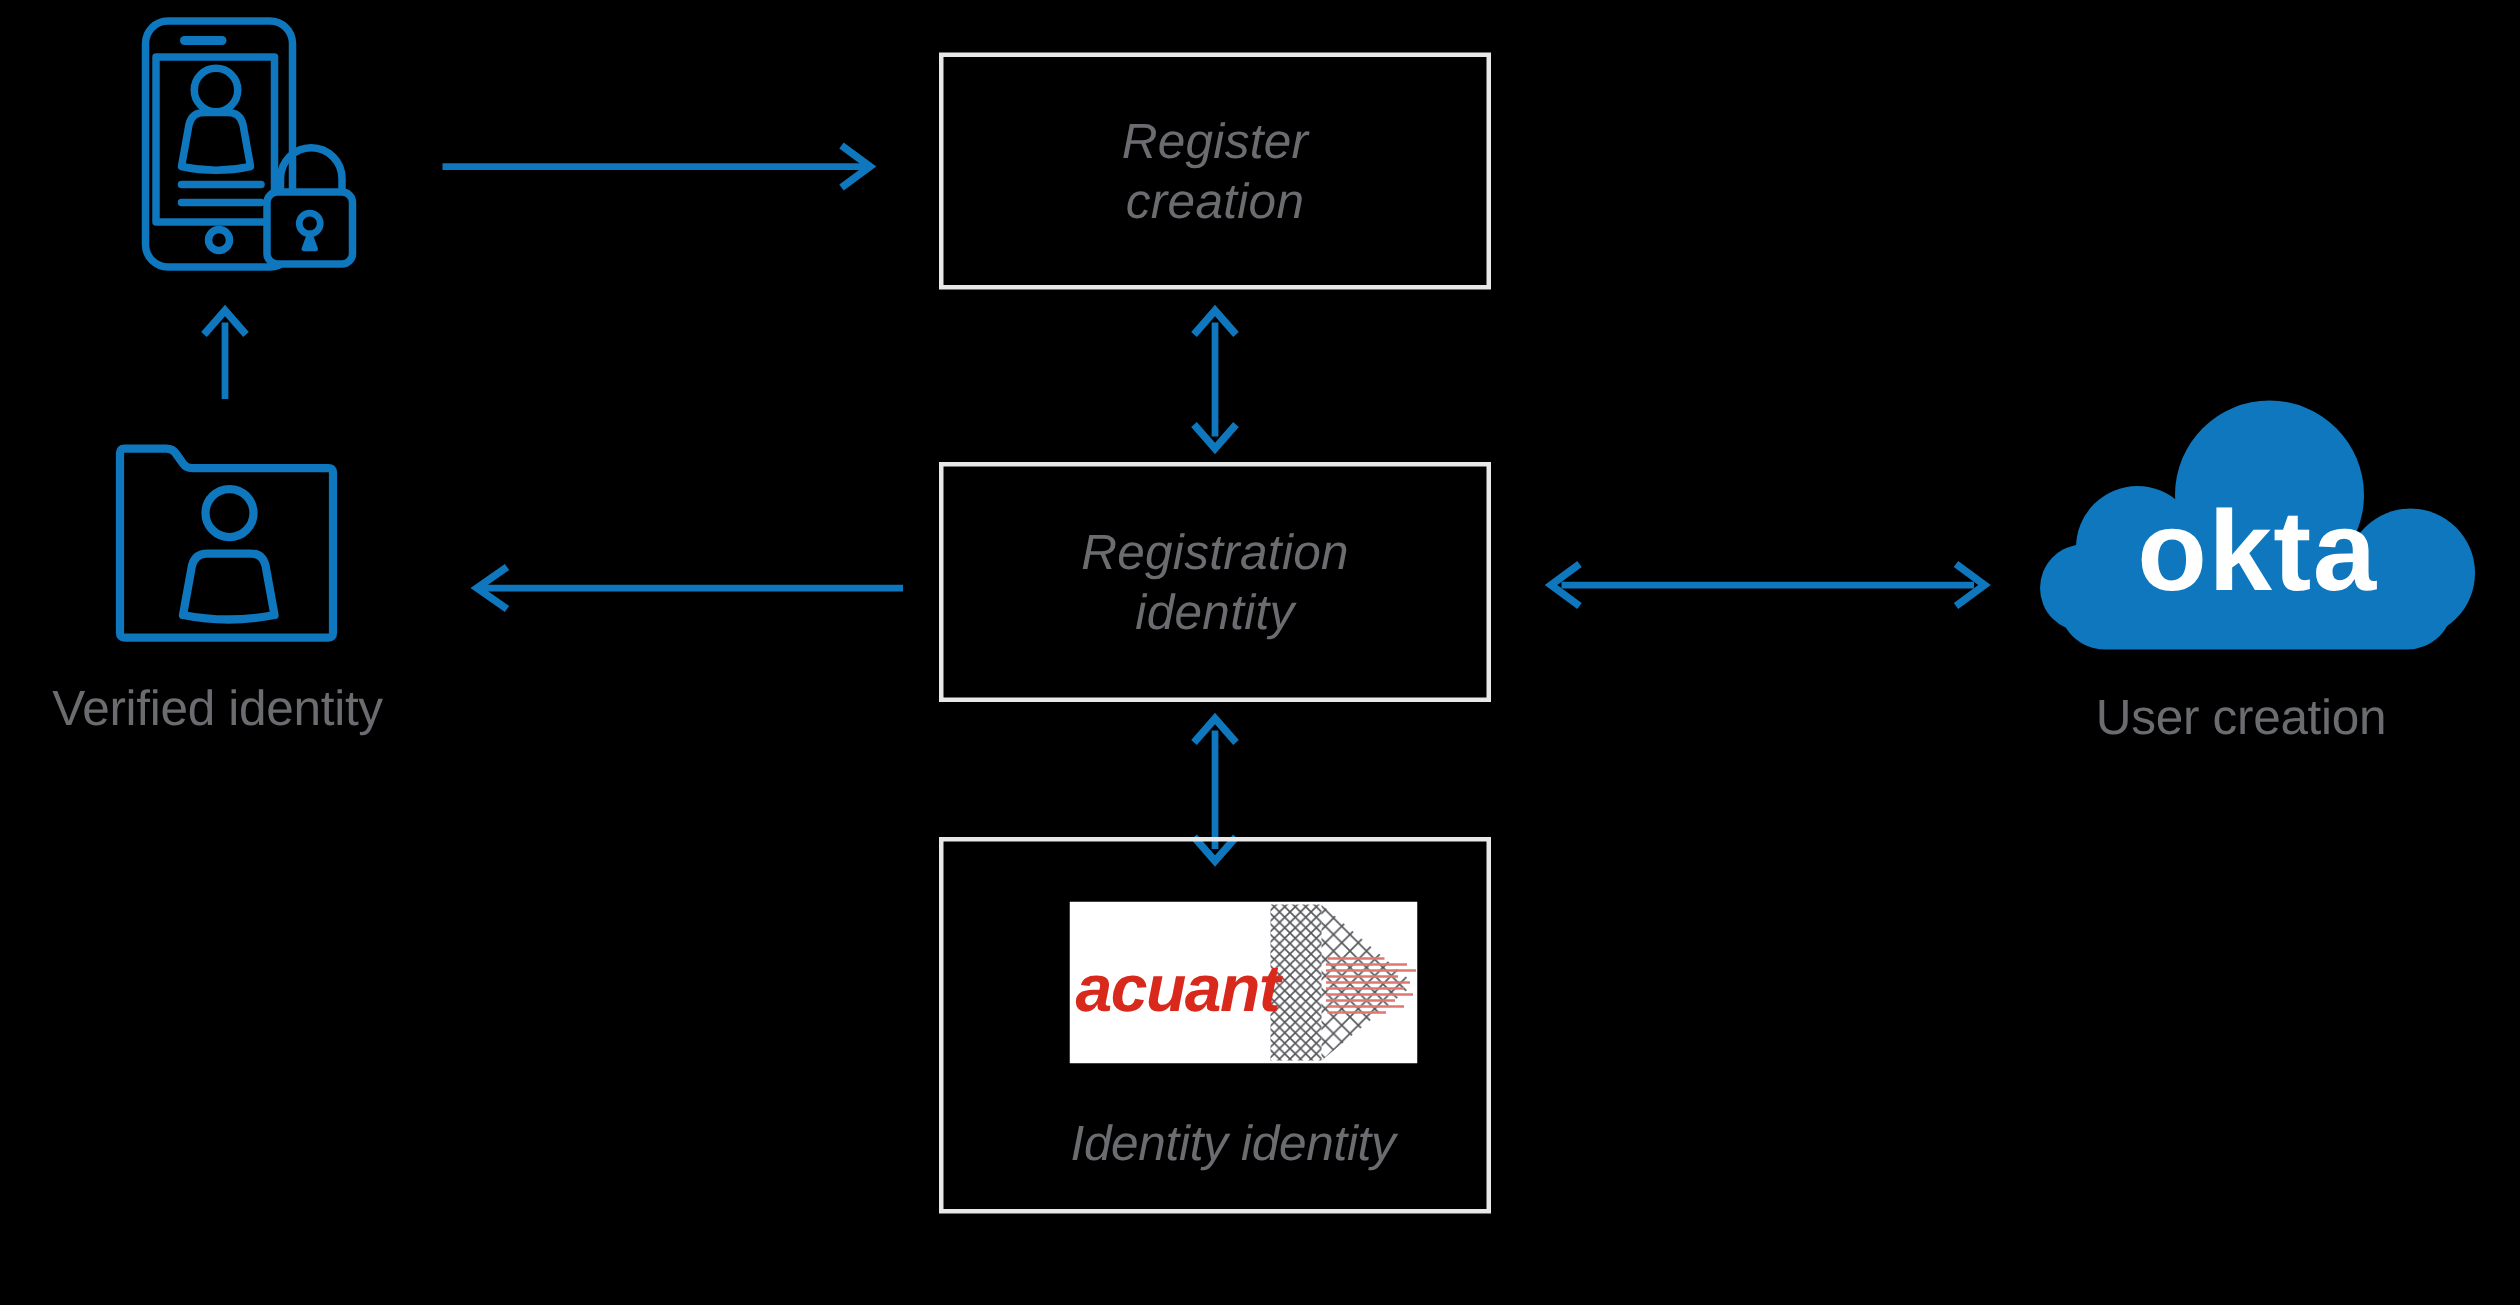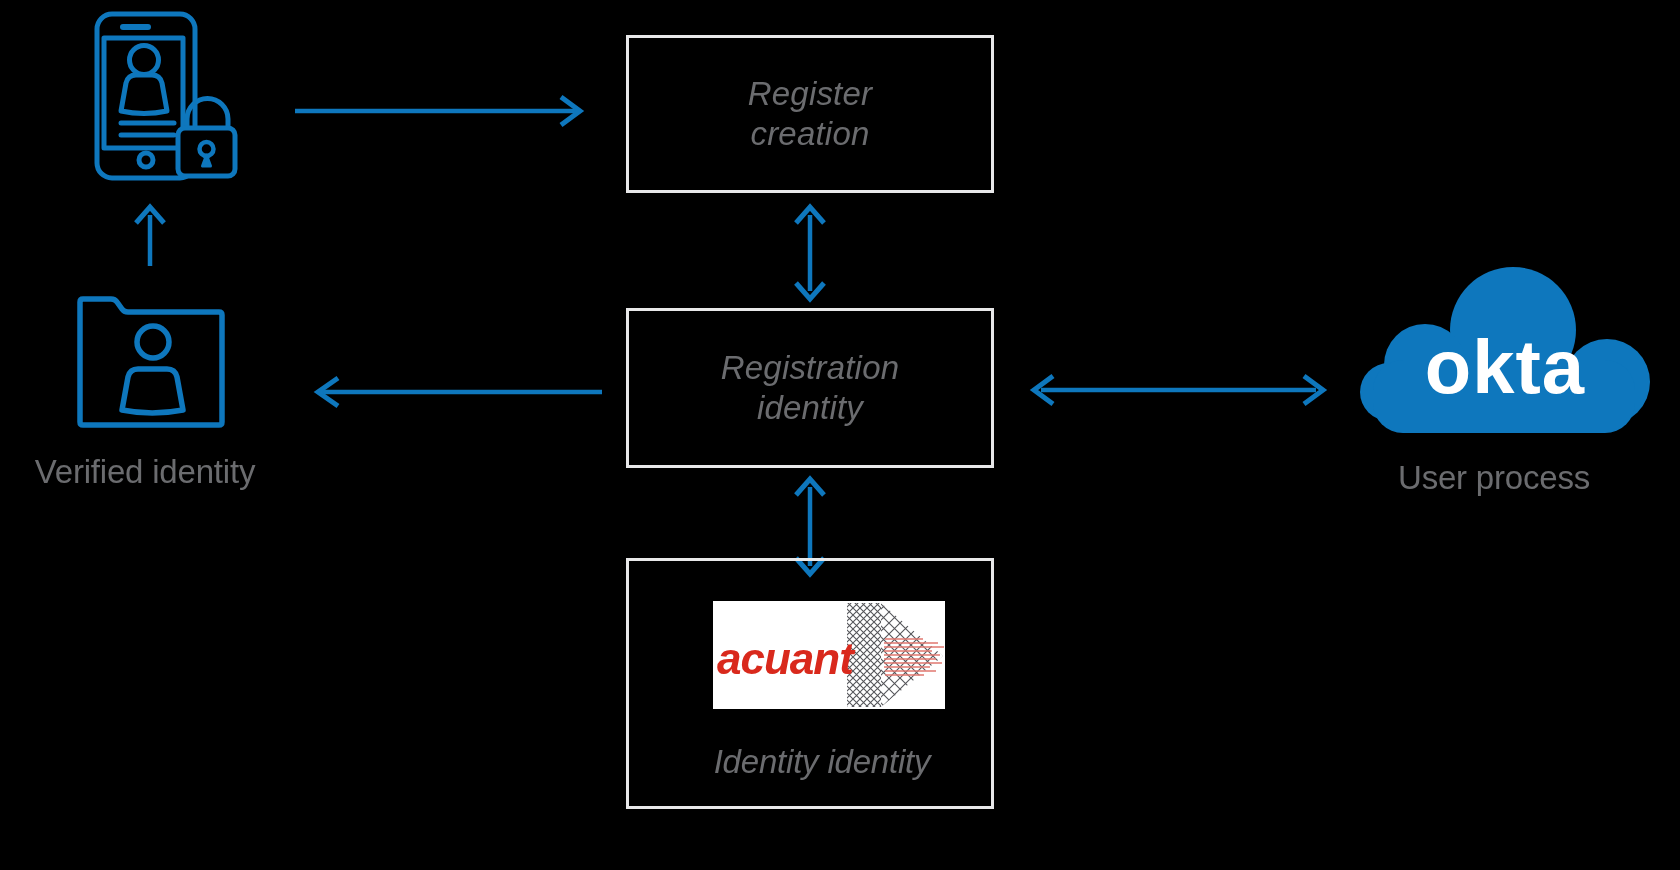--- a/index.html
+++ b/index.html
@@ -134,15 +134,15 @@
     <g fill="#0e77bd">
       <circle cx="158" cy="65" r="63"></circle>
       <circle cx="70" cy="100" r="41"></circle>
       <circle cx="34" cy="127" r="29"></circle>
       <circle cx="252" cy="117" r="43"></circle>
       <rect x="18" y="95" width="262" height="73" rx="30"></rect>
     </g>
     <text x="150" y="128" text-anchor="middle" font-size="76" font-weight="700" letter-spacing="1" fill="#ffffff" font-family="Liberation Sans, sans-serif">okta</text>
   </svg>
 
-  <div class="caption" style="left:1344px;top:458px;width:300px">User process</div>
+  <div class="caption" style="left:1344px;top:458px;width:300px">User creation</div>
 
 </div>
 
 </body></html>

